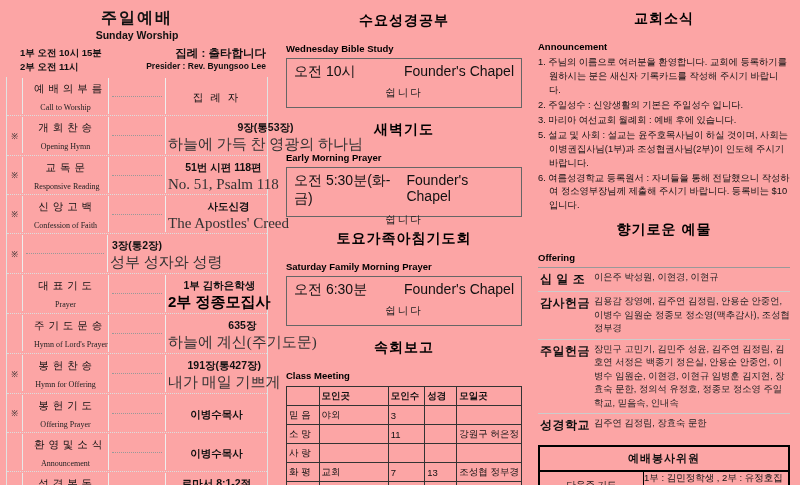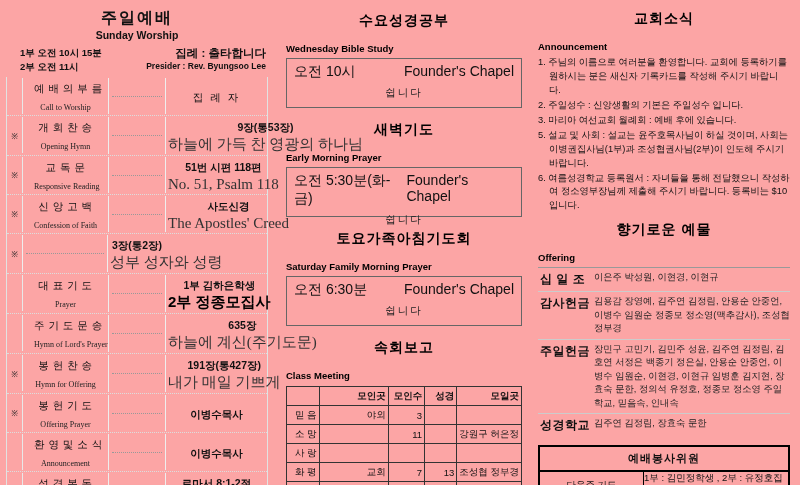--- a/index.html
+++ b/index.html
@@ -39,21 +39,21 @@
   .val .sub  { font-size:15px; color:#333; font-family:"Liberation Serif", serif; white-space:nowrap; }
   .val .sub.bold { font-weight:700; font-family:"Liberation Sans", sans-serif; color:#000; }
 
   
   .m-sec { margin-bottom:13px; }
   .mbox { border:1px solid #666; margin-top:4px; height:50px; padding:4px 7px 0 7px; }
   .mbox .row1 { display:flex; justify-content:space-between; font-size:14px; color:#111; }
   .mbox .status { text-align:center; font-size:10.5px; letter-spacing:2px; margin-top:5px; color:#222; }
 
   .ctable { width:100%; border-collapse:collapse; margin-top:5px; border:1.5px solid #000; }
-  .ctable td { border:1px solid #333; font-size:9.5px; text-align:right; height:19px; padding:1px 2px; white-space:nowrap; }
+  .ctable td { border:1px solid #333; font-size:9.5px; text-align:left; height:19px; padding:1px 2px; white-space:nowrap; }
   .ctable .hdr td { font-weight:700; }
   .ctable td:nth-child(1){ width:44px; }
   .ctable td:nth-child(2){ width:78px; }
   .ctable td:nth-child(3){ width:42px; }
   .ctable td:nth-child(4){ width:48px; }
 
   
   .ann-list { margin-top:4px; }
   .ann-item { font-size:9.3px; line-height:1.5; padding-left:11px; text-indent:-11px; color:#111; margin-bottom:1px; }
 

